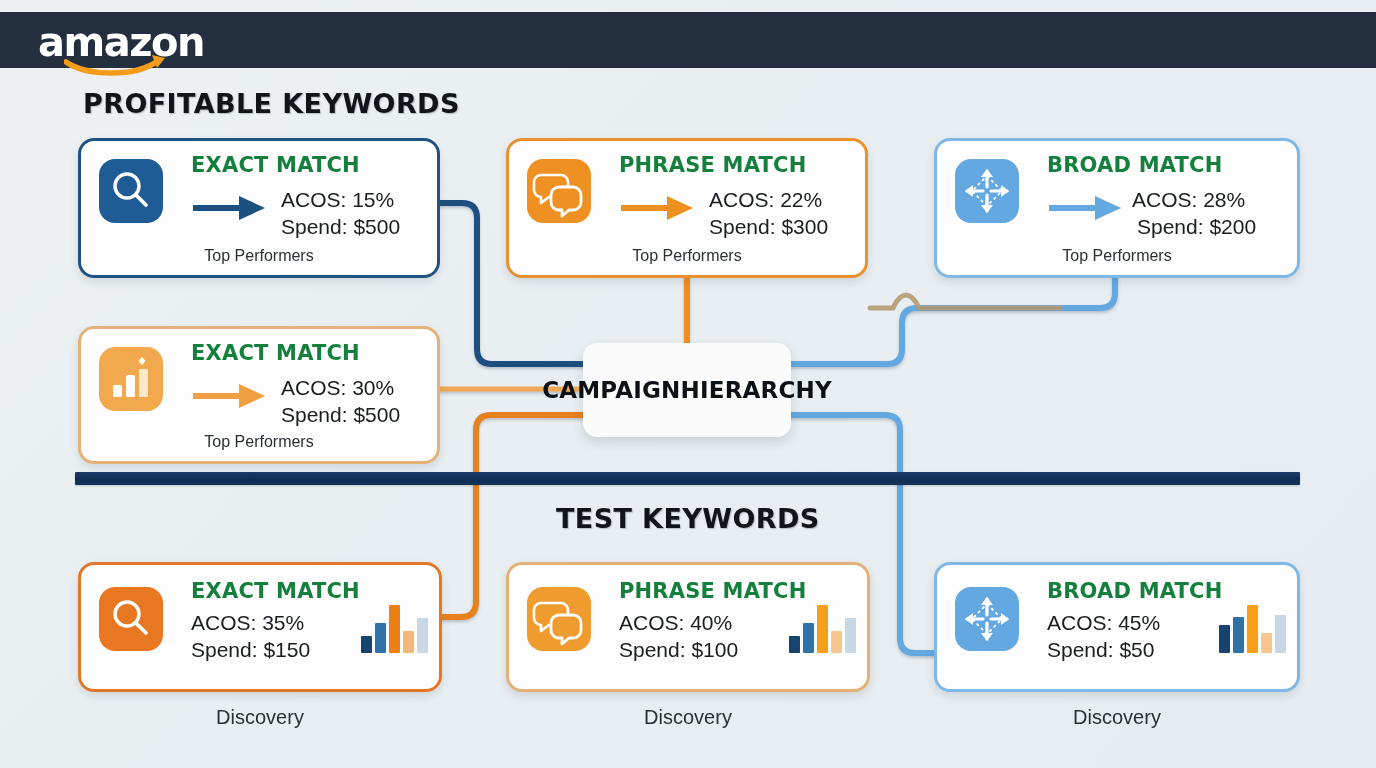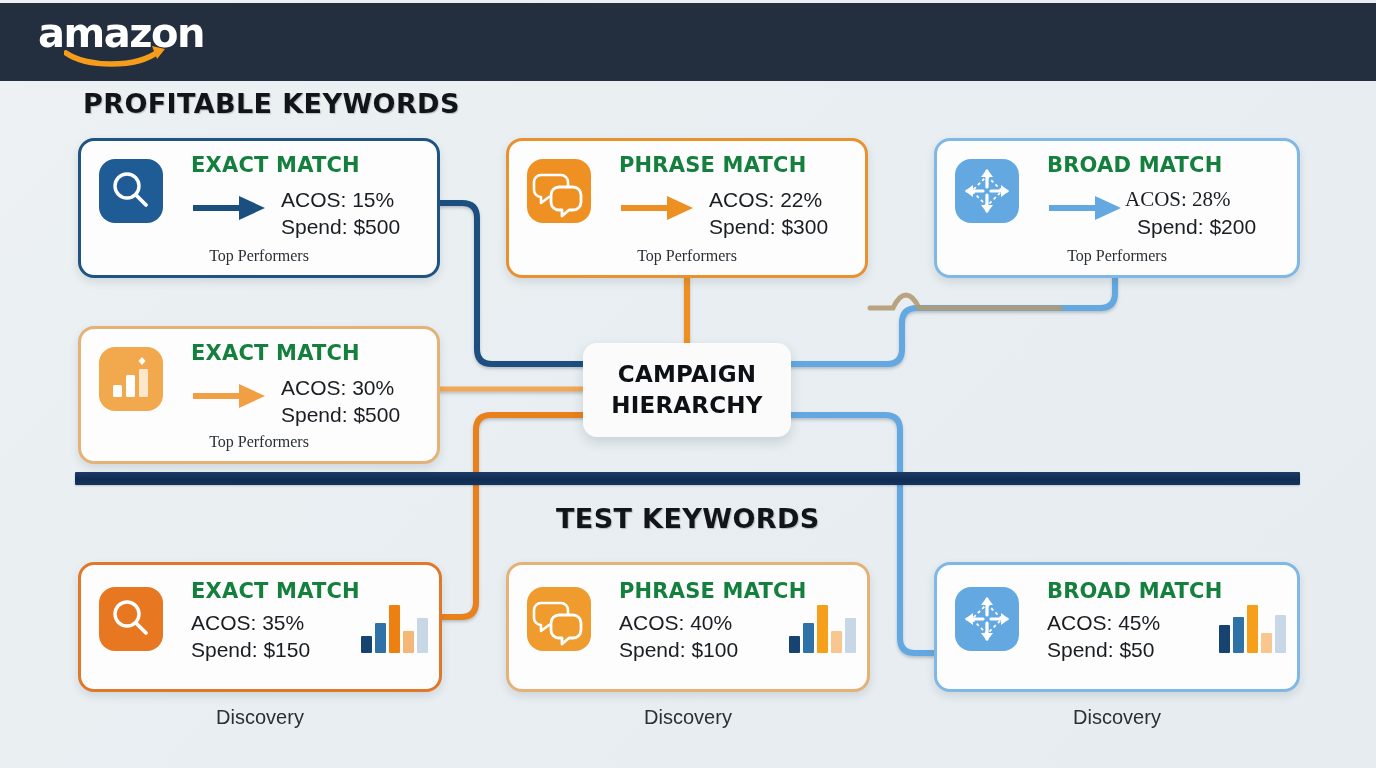--- a/index.html
+++ b/index.html
@@ -10,22 +10,22 @@
     overflow: hidden;
   }
   #stage {
     position: relative;
     width: 1376px; height: 768px;
     background: linear-gradient(135deg, #edf1f3 0%, #e8eef1 45%, #e6ecef 100%);
   }
 
   
   #header {
-    position: absolute; left: 0; top: 3px;
-    width: 1376px; height: 78px;
+    position: absolute; left: 0; top: 12px;
+    width: 1376px; height: 56px;
     background: #232f3e;
     z-index: 40;
   }
   #logo {
     position: absolute; left: 38px; top: 9px;
     width: 150px; height: 52px;
   }
   #logo-text {
     font-family: "DejaVu Sans", sans-serif;
     font-size: 40px;
@@ -109,21 +109,21 @@
     font-family: "Liberation Sans", sans-serif;
     font-size: 21px;
     color: #1a1d21;
     white-space: nowrap;
     line-height: 27px;
   }
   .cfoot {
     position: absolute;
     width: 100%;
     text-align: center;
-    font-family: Liberation Serif, serif;
+    font-family: Liberation Sans, sans-serif;
     font-size: 16px;
     color: #2b3035;
     white-space: nowrap;
   }
   .carrow { position: absolute; }
   .carrow svg { display:block; }
 
   .sparkchart {
     position: absolute;
     display: flex;
@@ -145,21 +145,21 @@
 
   
   #hub {
     position: absolute;
     left: 583px; top: 343px;
     width: 208px; height: 94px;
     background: #fbfbfb;
     border-radius: 14px;
     box-shadow: 0 5px 12px rgba(40,60,80,0.16);
     z-index: 35;
-    display: flex; flex-direction: column;
+    display: flex; flex-direction: row;
     align-items: center; justify-content: center;
   }
   #hub span {
     font-family: "DejaVu Sans", sans-serif;
     font-weight: 700;
     font-size: 23px;
     color: #0d1116;
     letter-spacing: 0.2px;
     line-height: 31px;
     display: block;
@@ -256,21 +256,21 @@
           <path d="M32 17 L47 32 L32 47 L17 32 Z" fill="none" stroke="#fff" stroke-width="1.8" stroke-dasharray="3 3"></path>
         </svg>
       </div>
       <div class="ctitle" style="left:110px; top:12px;">BROAD MATCH</div>
       <div class="carrow" style="left:110px; top:52px;">
         <svg width="80" height="30" viewBox="0 0 80 30">
           <line x1="2" y1="15" x2="52" y2="15" stroke="#63a8e0" stroke-width="6"></line>
           <path d="M48 3 L74 15 L48 27 Z" fill="#63a8e0"></path>
         </svg>
       </div>
-      <div class="cmetric" style="left:188px; top:45px;font-family:Liberation Serif, serif;">ACOS: 28%</div>
+      <div class="cmetric" style="left:195px; top:45px;">ACOS: 28%</div>
       <div class="cmetric" style="left:200px; top:72px;">Spend: $200</div>
       <div class="cfoot" style="left:0; top:106px;">Top Performers</div>
     </div>
   </div>
 
   <div class="card tan" style="left:78px; top:326px; width:362px; height:138px;">
     <div class="card-inner">
       <div class="cicon top" style="background:#f2a94e;">
         <svg viewBox="0 0 64 64">
           <rect x="14" y="38" width="9" height="12" rx="1.5" fill="#fff"></rect>

